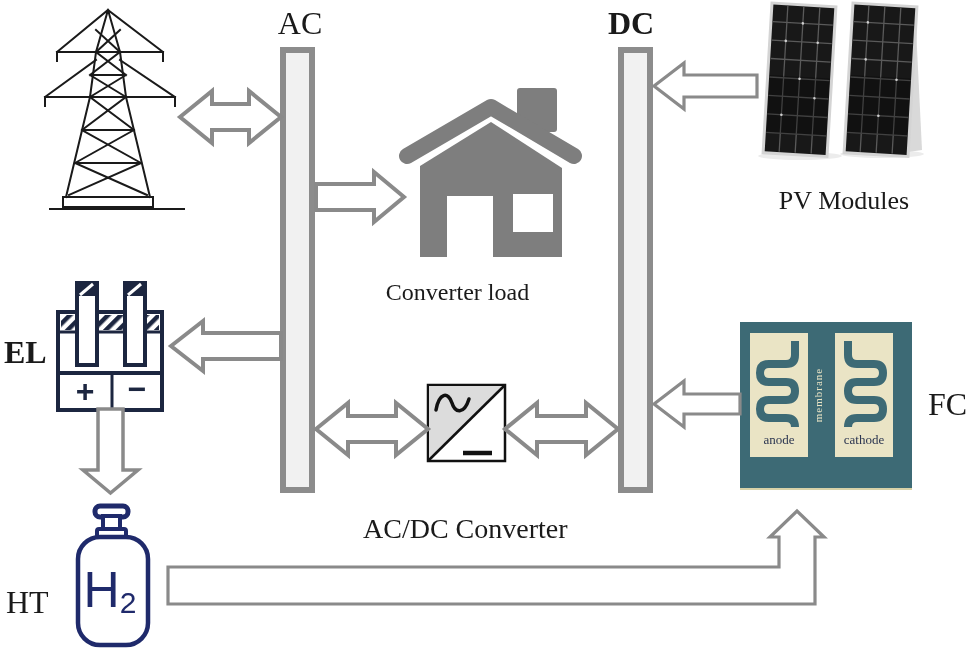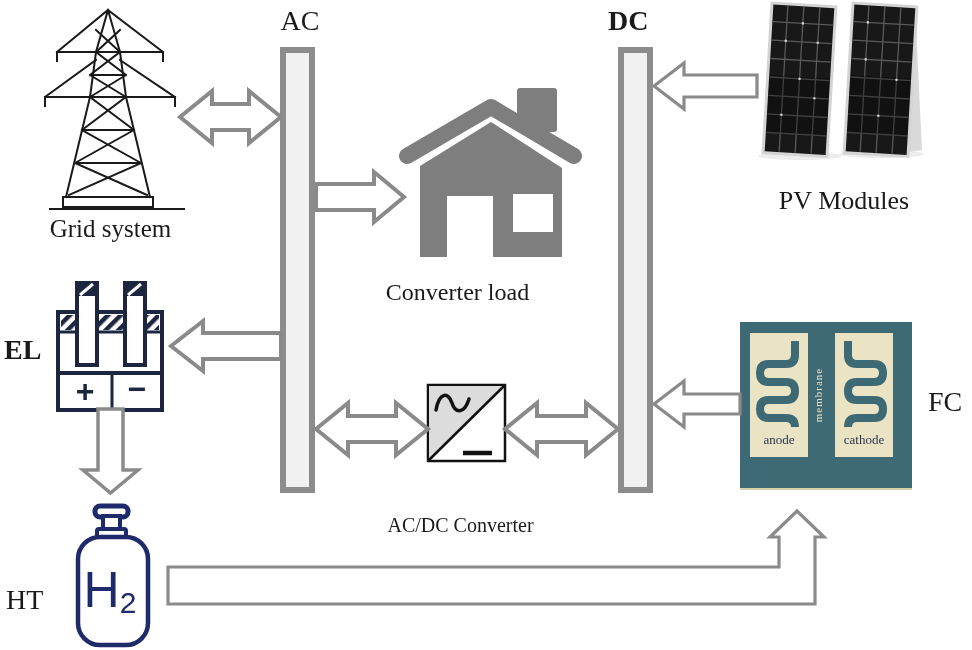--- a/index.html
+++ b/index.html
@@ -6,27 +6,27 @@
   #canvas{
     position:relative;width:972px;height:650px;background:#ffffff;overflow:hidden;
     font-family:"Liberation Serif",serif;color:#1a1a1a;
   }
   .bus{
     position:absolute;top:47px;width:35px;height:446px;
     background:#f1f1f1;border:6px solid #8c8c8c;box-sizing:border-box;z-index:1;
   }
   #ac-bus{left:280px;}
   #dc-bus{left:618px;}
-  .lbl{position:absolute;font-size:28px;line-height:1.1;white-space:nowrap;z-index:5;}
+  .lbl{position:absolute;font-size:32px;line-height:1.1;white-space:nowrap;z-index:5;}
   #ac-label{left:270px;top:6px;width:60px;text-align:center;}
   #dc-label{left:608px;top:6px;width:60px;text-align:left;font-weight:bold;}
   #grid-label{left:28px;top:215px;width:165px;text-align:center;font-size:25px;}
   #household-label{left:360px;top:279px;width:195px;text-align:center;font-size:24px;}
   #pv-label{left:765px;top:187px;width:158px;text-align:center;font-size:26px;}
-  #converter-label{left:363px;top:514px;width:195px;text-align:center;font-size:20px;}
+  #converter-label{left:363px;top:514px;width:195px;text-align:center;font-size:28px;}
   #el-label{left:4px;top:335px;font-weight:bold;}
   #fc-label{left:928px;top:387px;}
   #ht-label{left:6px;top:585px;text-align:center;}
   #gfx{position:absolute;left:0;top:0;z-index:2;}
 </style>
 </head>
 <body>
 
 <div id="canvas">
 
@@ -153,20 +153,19 @@
       <polygon stroke-width="3.5" points="98,409 123,409 123,470 138,470 110.5,493 83,470 98,470"></polygon>
       <polygon stroke-width="4" points="316,429 348,403 348,416 396,416 396,403 428,429 396,455 396,442 348,442 348,455"></polygon>
       <polygon stroke-width="4" points="505,429 537,403 537,416 586,416 586,403 618,429 586,455 586,442 537,442 537,455"></polygon>
       <polygon stroke-width="3.2" points="654,404 684,381 684,394 740,394 740,414 684,414 684,427"></polygon>
       <polygon stroke-width="3.2" points="168,567 779,567 779,537 770,537 797,511 824,537 815,537 815,604 168,604"></polygon>
     </g>
   </svg>
 
   <div class="lbl" id="ac-label">AC</div>
   <div class="lbl" id="dc-label">DC</div>
-  <div class="lbl" id="grid-label">Grid system</div>
   <div class="lbl" id="household-label">Converter load</div>
   <div class="lbl" id="pv-label">PV Modules</div>
   <div class="lbl" id="converter-label">AC/DC Converter</div>
   <div class="lbl" id="el-label">EL</div>
   <div class="lbl" id="fc-label">FC</div>
   <div class="lbl" id="ht-label">HT</div>
 </div>
 
 </body></html>

